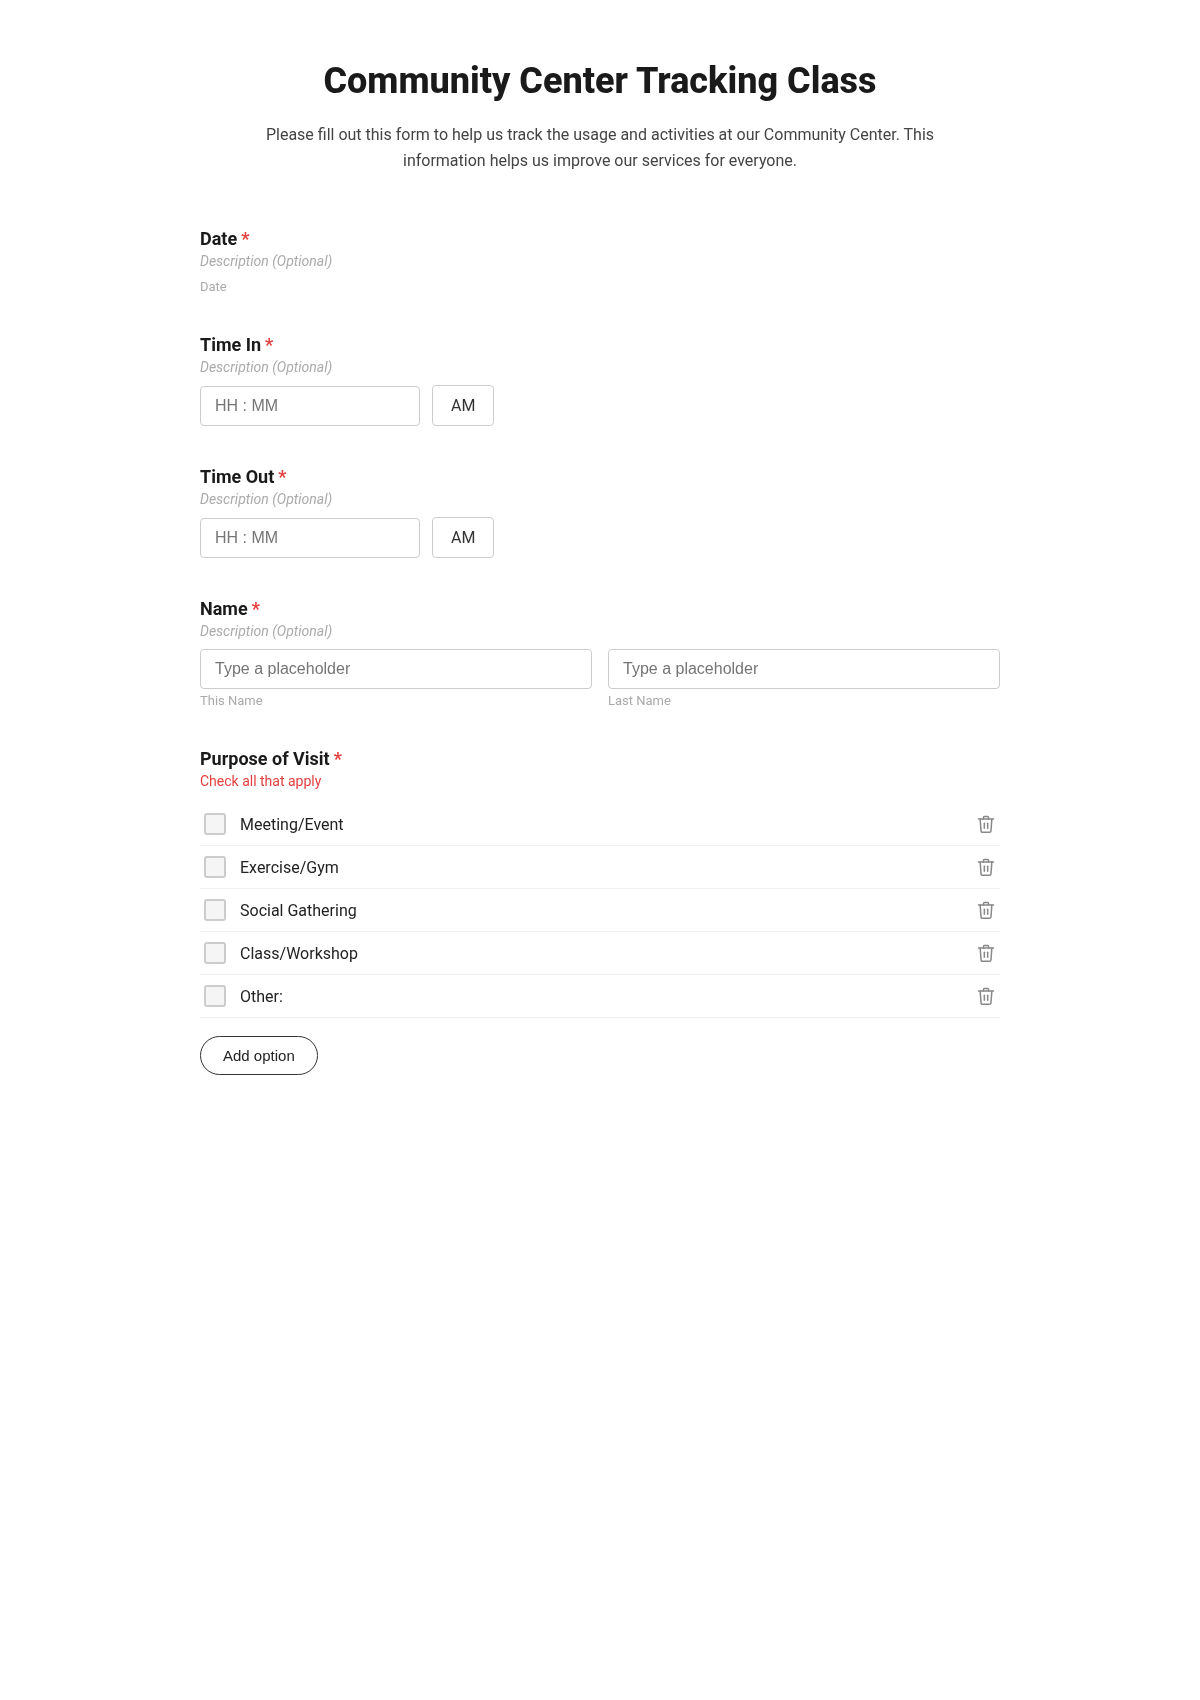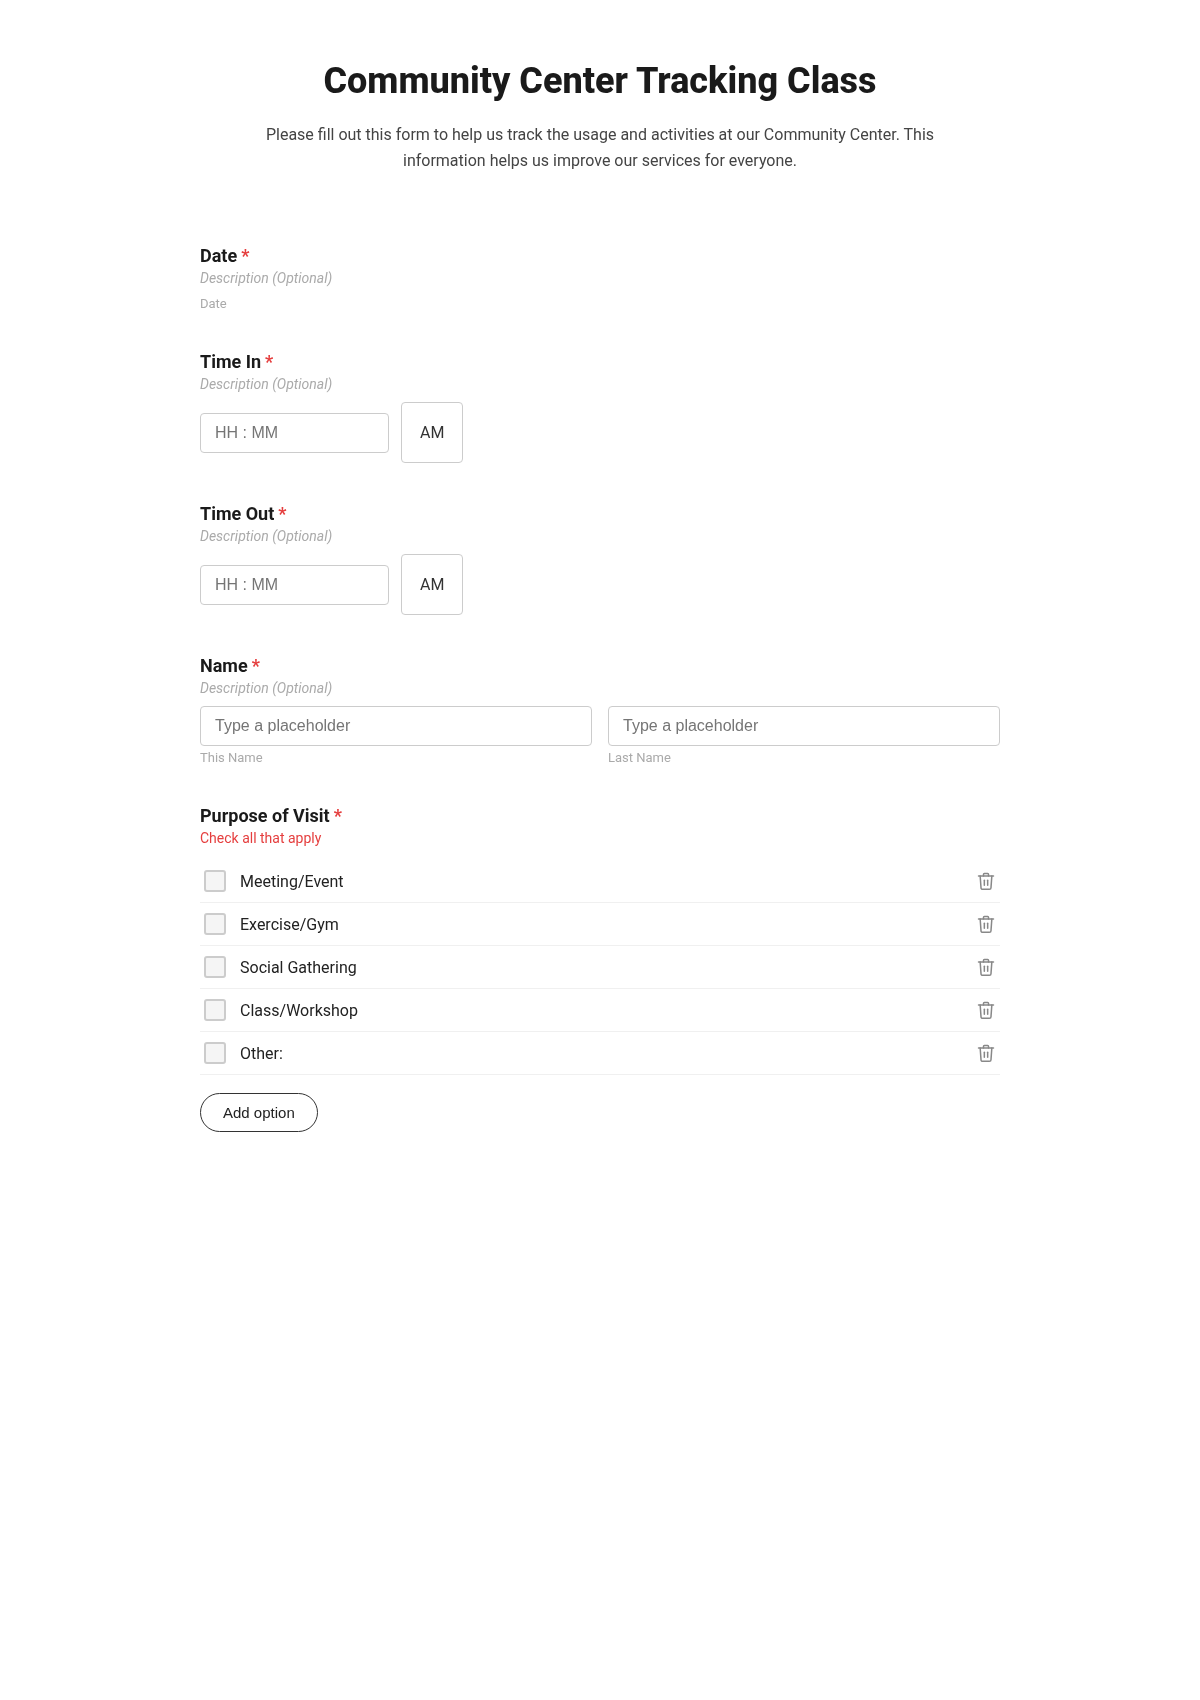--- a/index.html
+++ b/index.html
@@ -23,21 +23,21 @@
       text-align: center;
       margin-bottom: 20px;
       color: #1a1a1a;
     }
 
     .page-description {
       text-align: center;
       color: #444;
       font-size: 16px;
       line-height: 1.6;
-      margin-bottom: 72px;
+      margin-bottom: 55px;
       max-width: 680px;
       margin-left: auto;
       margin-right: auto;
     }
 
     .form-section {
       margin-bottom: 40px;
     }
 
     .field-label {
@@ -76,34 +76,34 @@
       margin-top: 4px;
     }
 
     .time-row {
       display: flex;
       align-items: center;
       gap: 12px;
     }
 
     .time-input {
-      width: 189px;
+      width: 220px;
       border: 1px solid #ccc;
       border-radius: 4px;
       padding: 10px 14px;
       font-size: 16px;
       color: #999;
       outline: none;
       background: #fff;
     }
 
     .ampm-box {
       border: 1px solid #ccc;
       border-radius: 4px;
-      padding: 20px 18px;
+      padding: 10px 18px;
       font-size: 16px;
       color: #333;
       background: #fff;
       cursor: pointer;
     }
 
     .name-row {
       display: flex;
       gap: 16px;
     }

